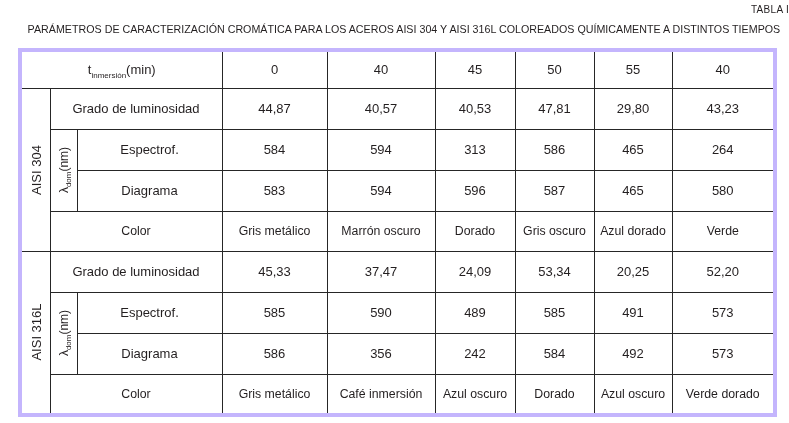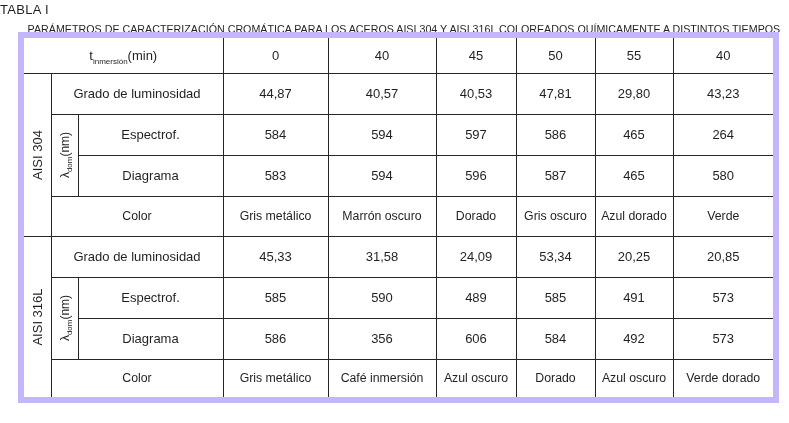--- a/index.html
+++ b/index.html
@@ -6,33 +6,33 @@
   html,body { width:789px; height:423px; }
   body {
     background:#ffffff;
     font-family:"Liberation Sans", sans-serif;
     color:#231f20;
     position:relative;
     overflow:hidden;
   }
   .caption-label {
     position:absolute; top:3px; left:0; width:789px;
-    text-align:left; font-size:13px; letter-spacing:.3px;
+    text-align:right; font-size:10px; letter-spacing:.3px;
     line-height:14px;
   }
   .caption-title {
     position:absolute; top:22px; left:0; width:789px;
     text-align:center; font-size:11.5px; line-height:15px;
     white-space:nowrap;
     transform:scaleX(.93); transform-origin:50% 50%;
   }
   table.data-table {
-    position:absolute; left:18px; top:32px;
+    position:absolute; left:18px; top:48px;
     border-collapse:collapse; table-layout:fixed;
-    border:6px solid #c4b5fd;
+    border:4px solid #c4b5fd;
   }
   .data-table td {
     border:1px solid #262626;
     text-align:center; vertical-align:middle;
     font-size:13px; padding:0 2px;
     overflow:hidden;
   }
   tr.h38 { height:38px; }
   tr.h41 { height:41px; }
   tr.h40 { height:40px; }
@@ -91,21 +91,21 @@
     <td>29,80</td>
     <td>43,23</td>
   </tr>
   <tr class="h41">
     <td rowspan="2" class="vcell">
       <span class="vtext lambda-text"><span>λ</span><sub class="small-sub">dom</sub><span>(nm)</span></span>
     </td>
     <td>Espectrof.</td>
     <td>584</td>
     <td>594</td>
-    <td>597</td>
+    <td>313</td>
     <td>586</td>
     <td>465</td>
     <td>264</td>
   </tr>
   <tr class="h41">
     <td>Diagrama</td>
     <td>583</td>
     <td>594</td>
     <td>596</td>
     <td>587</td>
@@ -121,43 +121,43 @@
     <td>Azul dorado</td>
     <td>Verde</td>
   </tr>
 
   <tr class="h41">
     <td rowspan="4" class="vcell">
       <span class="vtext">AISI 316L</span>
     </td>
     <td colspan="2">Grado de luminosidad</td>
     <td>45,33</td>
-    <td>31,58</td>
+    <td>37,47</td>
     <td>24,09</td>
     <td>53,34</td>
     <td>20,25</td>
-    <td>20,85</td>
+    <td>52,20</td>
   </tr>
   <tr class="h41">
     <td rowspan="2" class="vcell">
       <span class="vtext lambda-text"><span>λ</span><sub class="small-sub">dom</sub><span>(nm)</span></span>
     </td>
     <td>Espectrof.</td>
     <td>585</td>
     <td>590</td>
     <td>489</td>
     <td>585</td>
     <td>491</td>
     <td>573</td>
   </tr>
   <tr class="h41">
     <td>Diagrama</td>
     <td>586</td>
     <td>356</td>
-    <td>606</td>
+    <td>242</td>
     <td>584</td>
     <td>492</td>
     <td>573</td>
   </tr>
   <tr class="h41 color-row">
     <td colspan="2">Color</td>
     <td>Gris metálico</td>
     <td>Café inmersión</td>
     <td>Azul oscuro</td>
     <td>Dorado</td>

